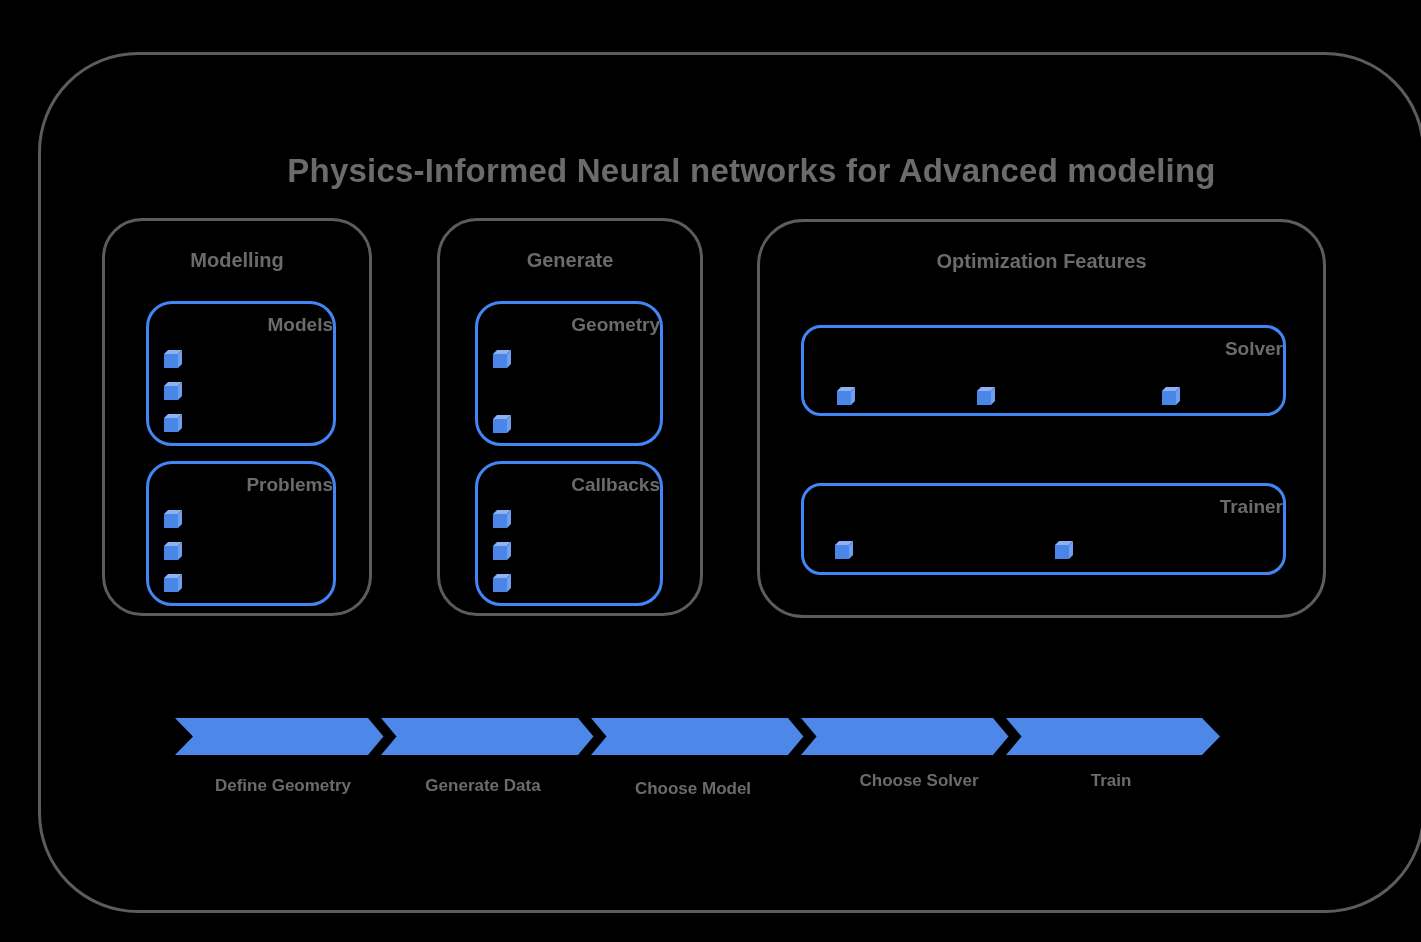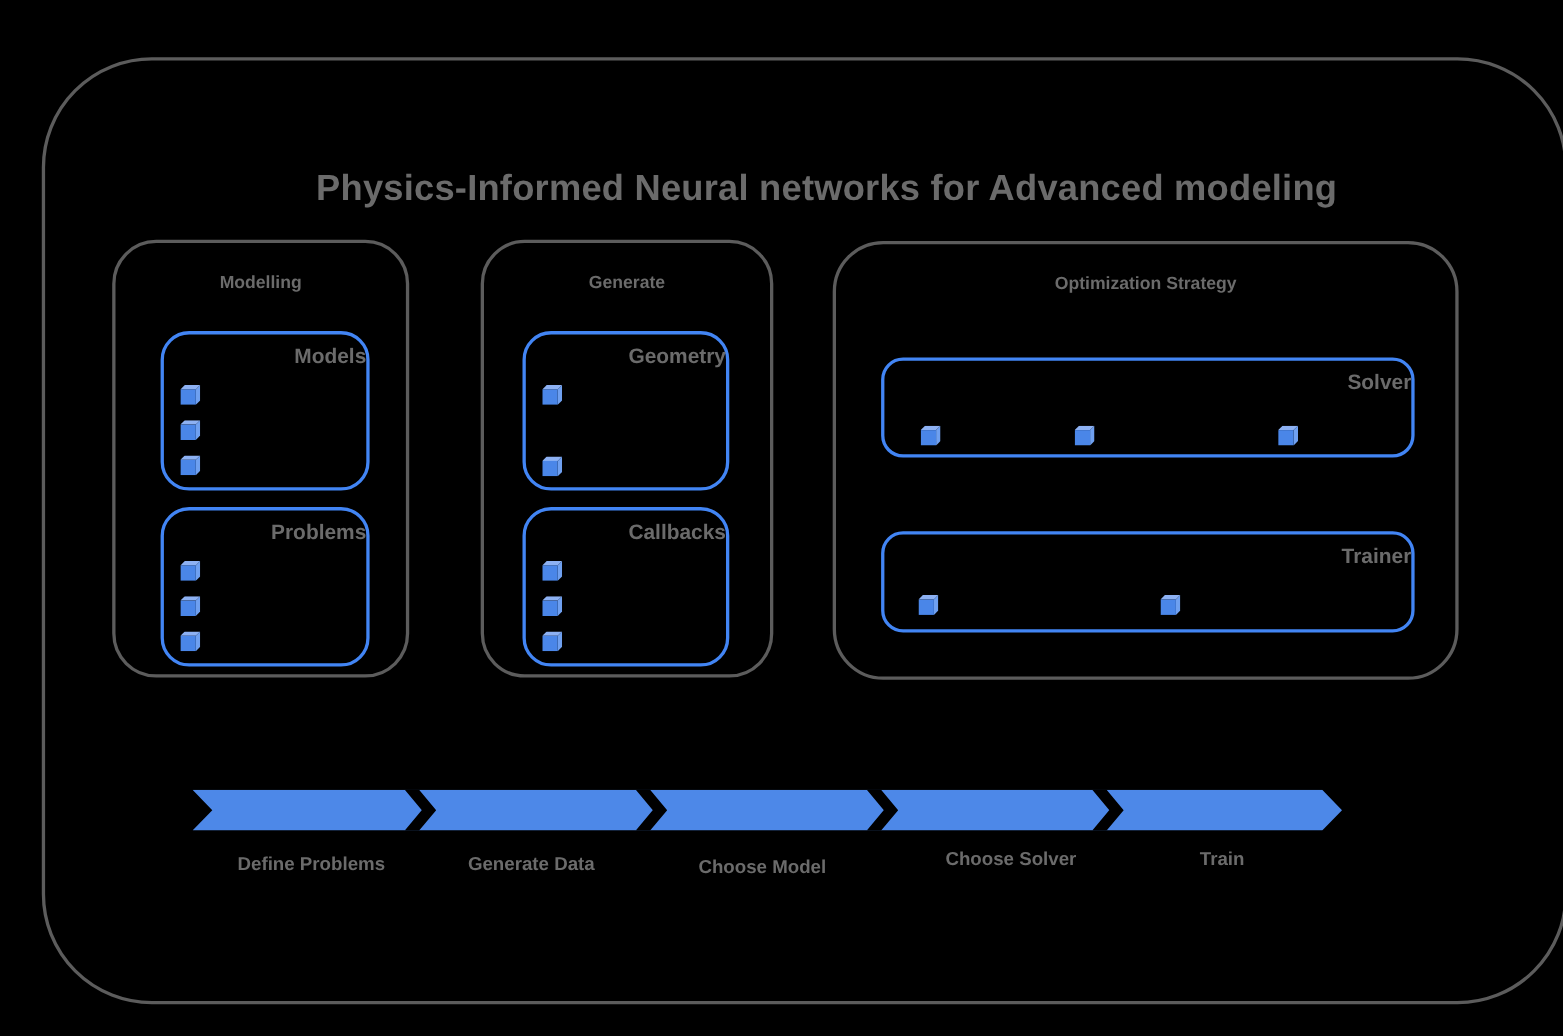--- a/index.html
+++ b/index.html
@@ -4,21 +4,21 @@
 <style>
   html,body{margin:0;padding:0;background:#000;}
   #stage{position:relative;width:1421px;height:942px;background:#000;overflow:hidden;
          font-family:"Liberation Sans", sans-serif;}
   .gray-box{position:absolute;border:3px solid #5c5c5c;background:transparent;}
   .blue-box{position:absolute;border:3px solid #4285f4;background:transparent;border-radius:26px;}
   #outer-frame{left:18px;top:52px;width:1381px;height:855px;border-radius:100px;margin-left:20px;}
   #main-title{position:absolute;left:0;top:97px;width:1421px;text-align:center;
               color:#6b6b6b;font-size:33px;font-weight:700;letter-spacing:.2px;}
   .section-title{position:absolute;top:28px;left:0;width:100%;text-align:center;
-                 color:#6b6b6b;font-size:16px;font-weight:700;}
+                 color:#6b6b6b;font-size:20px;font-weight:700;}
   .group-title{position:absolute;top:10px;left:0;width:100%;text-align:right;
                color:#6b6b6b;font-size:19px;font-weight:700;}
   #sec-modelling{left:102px;top:218px;width:264px;height:392px;border-radius:40px;}
   #sec-features{left:437px;top:218px;width:260px;height:392px;border-radius:40px;}
   #sec-optimization{left:757px;top:219px;width:563px;height:393px;border-radius:46px;}
   #grp-models{left:41px;top:80px;width:184px;height:139px;}
   #grp-problems{left:41px;top:240px;width:184px;height:139px;}
   #grp-geometry{left:35px;top:80px;width:182px;height:139px;}
   #grp-callbacks{left:35px;top:240px;width:182px;height:139px;}
   #grp-solver{left:41px;top:103px;width:479px;height:85px;border-radius:20px;}
@@ -128,21 +128,21 @@
           <span class="cube"><svg width="18" height="18" viewBox="0 0 18 18">
               <polygon points="0,4 4,0 18,0 14,4" fill="#8db1f3"></polygon>
               <polygon points="14,4 18,0 18,14 14,18" fill="#6fa0f0"></polygon>
               <rect x="0" y="4" width="14" height="14" fill="#4a86e8"></rect>
             </svg></span>
         </div>
     </div>
   </div>
 
   <div id="sec-optimization" class="gray-box">
-    <div class="section-title">Optimization Strategy</div>
+    <div class="section-title">Optimization Features</div>
     <div id="grp-solver" class="blue-box">
       <div class="group-title">Solver</div>
       <div class="cube-row">
           <span class="cube"><svg width="18" height="18" viewBox="0 0 18 18">
               <polygon points="0,4 4,0 18,0 14,4" fill="#8db1f3"></polygon>
               <polygon points="14,4 18,0 18,14 14,18" fill="#6fa0f0"></polygon>
               <rect x="0" y="4" width="14" height="14" fill="#4a86e8"></rect>
             </svg></span>
           <span class="cube"><svg width="18" height="18" viewBox="0 0 18 18">
               <polygon points="0,4 4,0 18,0 14,4" fill="#8db1f3"></polygon>
@@ -174,19 +174,19 @@
   </div>
 
   <svg id="pipeline" viewBox="0 0 1045 37" preserveAspectRatio="none">
     <path d="M0,0 L1027,0 L1045,18.5 L1027,37 L0,37 L18,18.5 Z" fill="#4d88e8"></path>
     <polyline points="197,-3 215,18.5 197,40" fill="none" stroke="#000" stroke-width="10"></polyline>
     <polyline points="407,-3 425,18.5 407,40" fill="none" stroke="#000" stroke-width="10"></polyline>
     <polyline points="617,-3 635,18.5 617,40" fill="none" stroke="#000" stroke-width="10"></polyline>
     <polyline points="822,-3 840,18.5 822,40" fill="none" stroke="#000" stroke-width="10"></polyline>
   </svg>
 
-  <div id="step-label-0" class="step-label">Define Problems</div>
+  <div id="step-label-0" class="step-label">Define Geometry</div>
   <div id="step-label-1" class="step-label">Generate Data</div>
   <div id="step-label-2" class="step-label">Choose Model</div>
   <div id="step-label-3" class="step-label">Choose Solver</div>
   <div id="step-label-4" class="step-label">Train</div>
 
 </div>
 
 </body></html>

